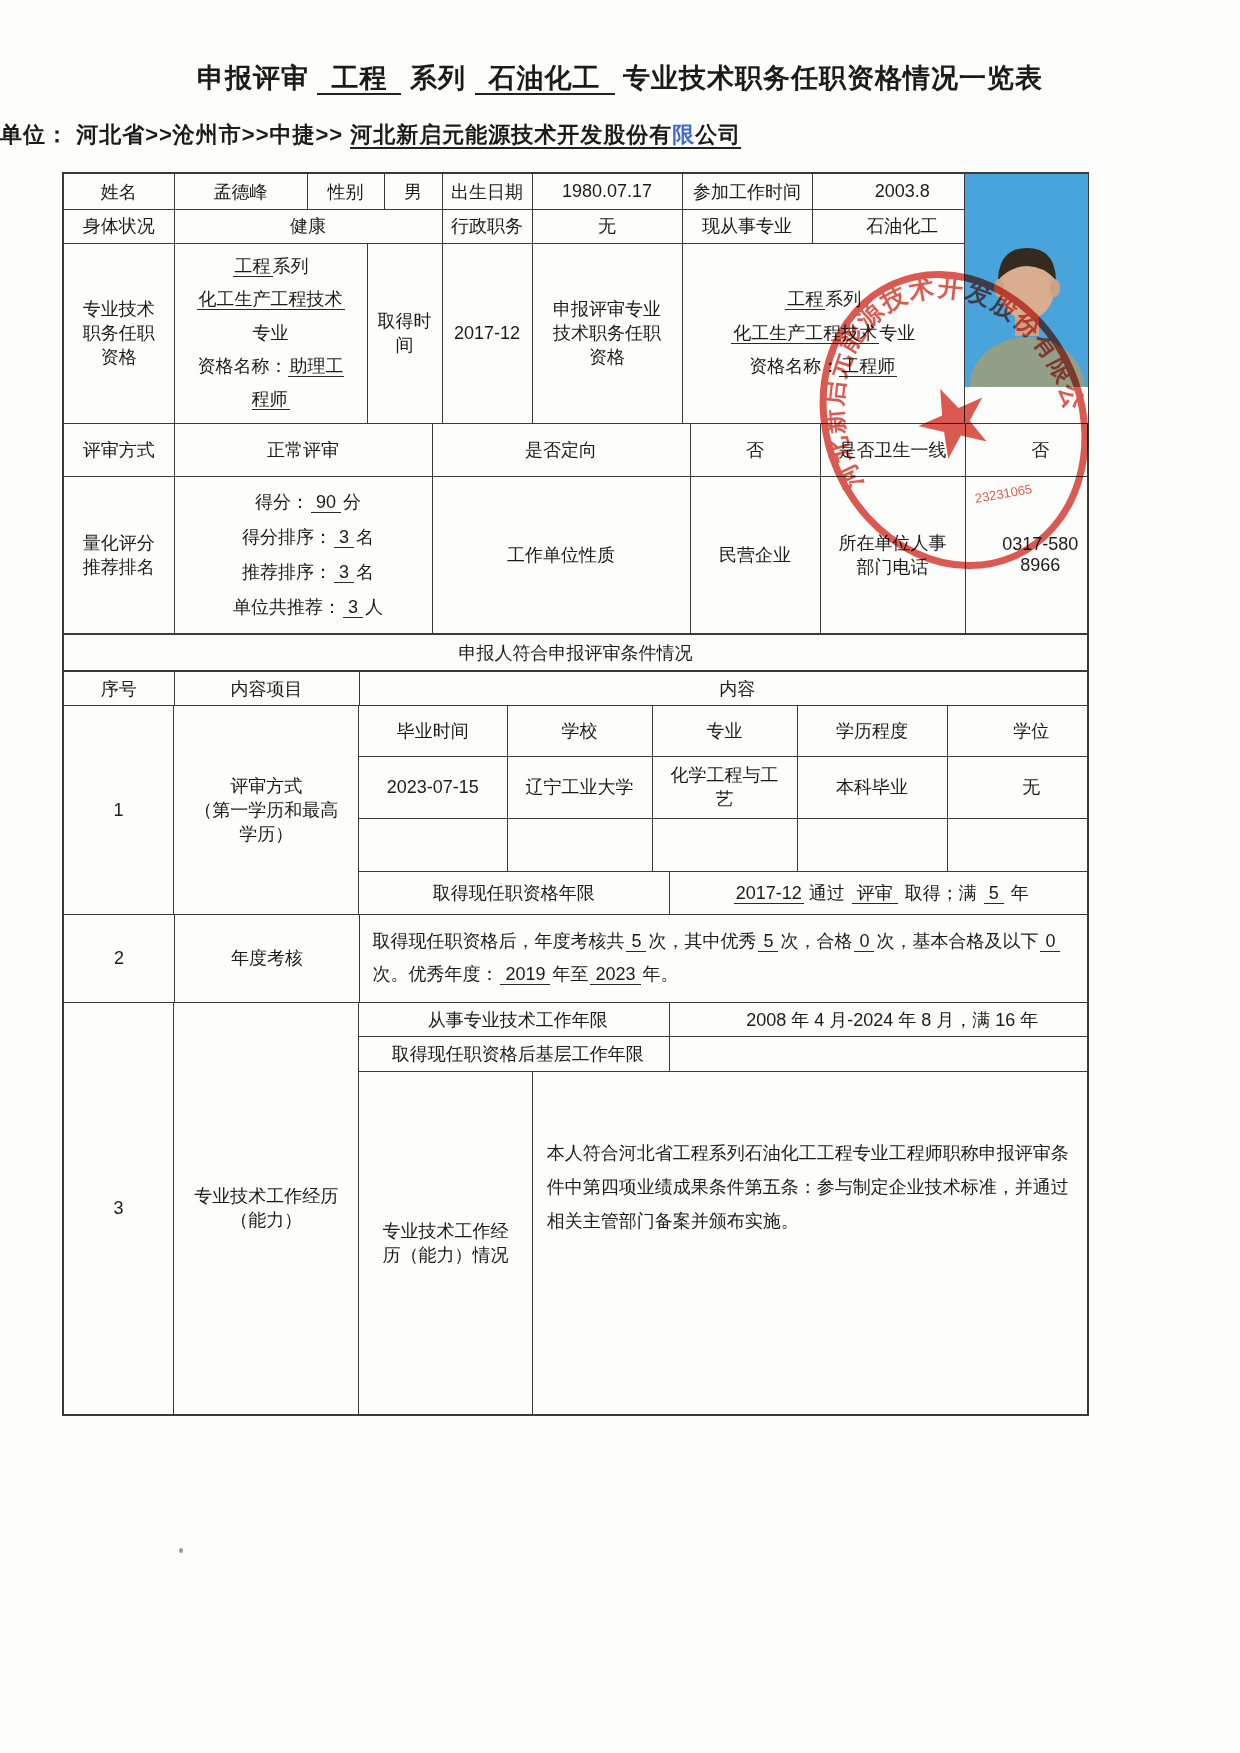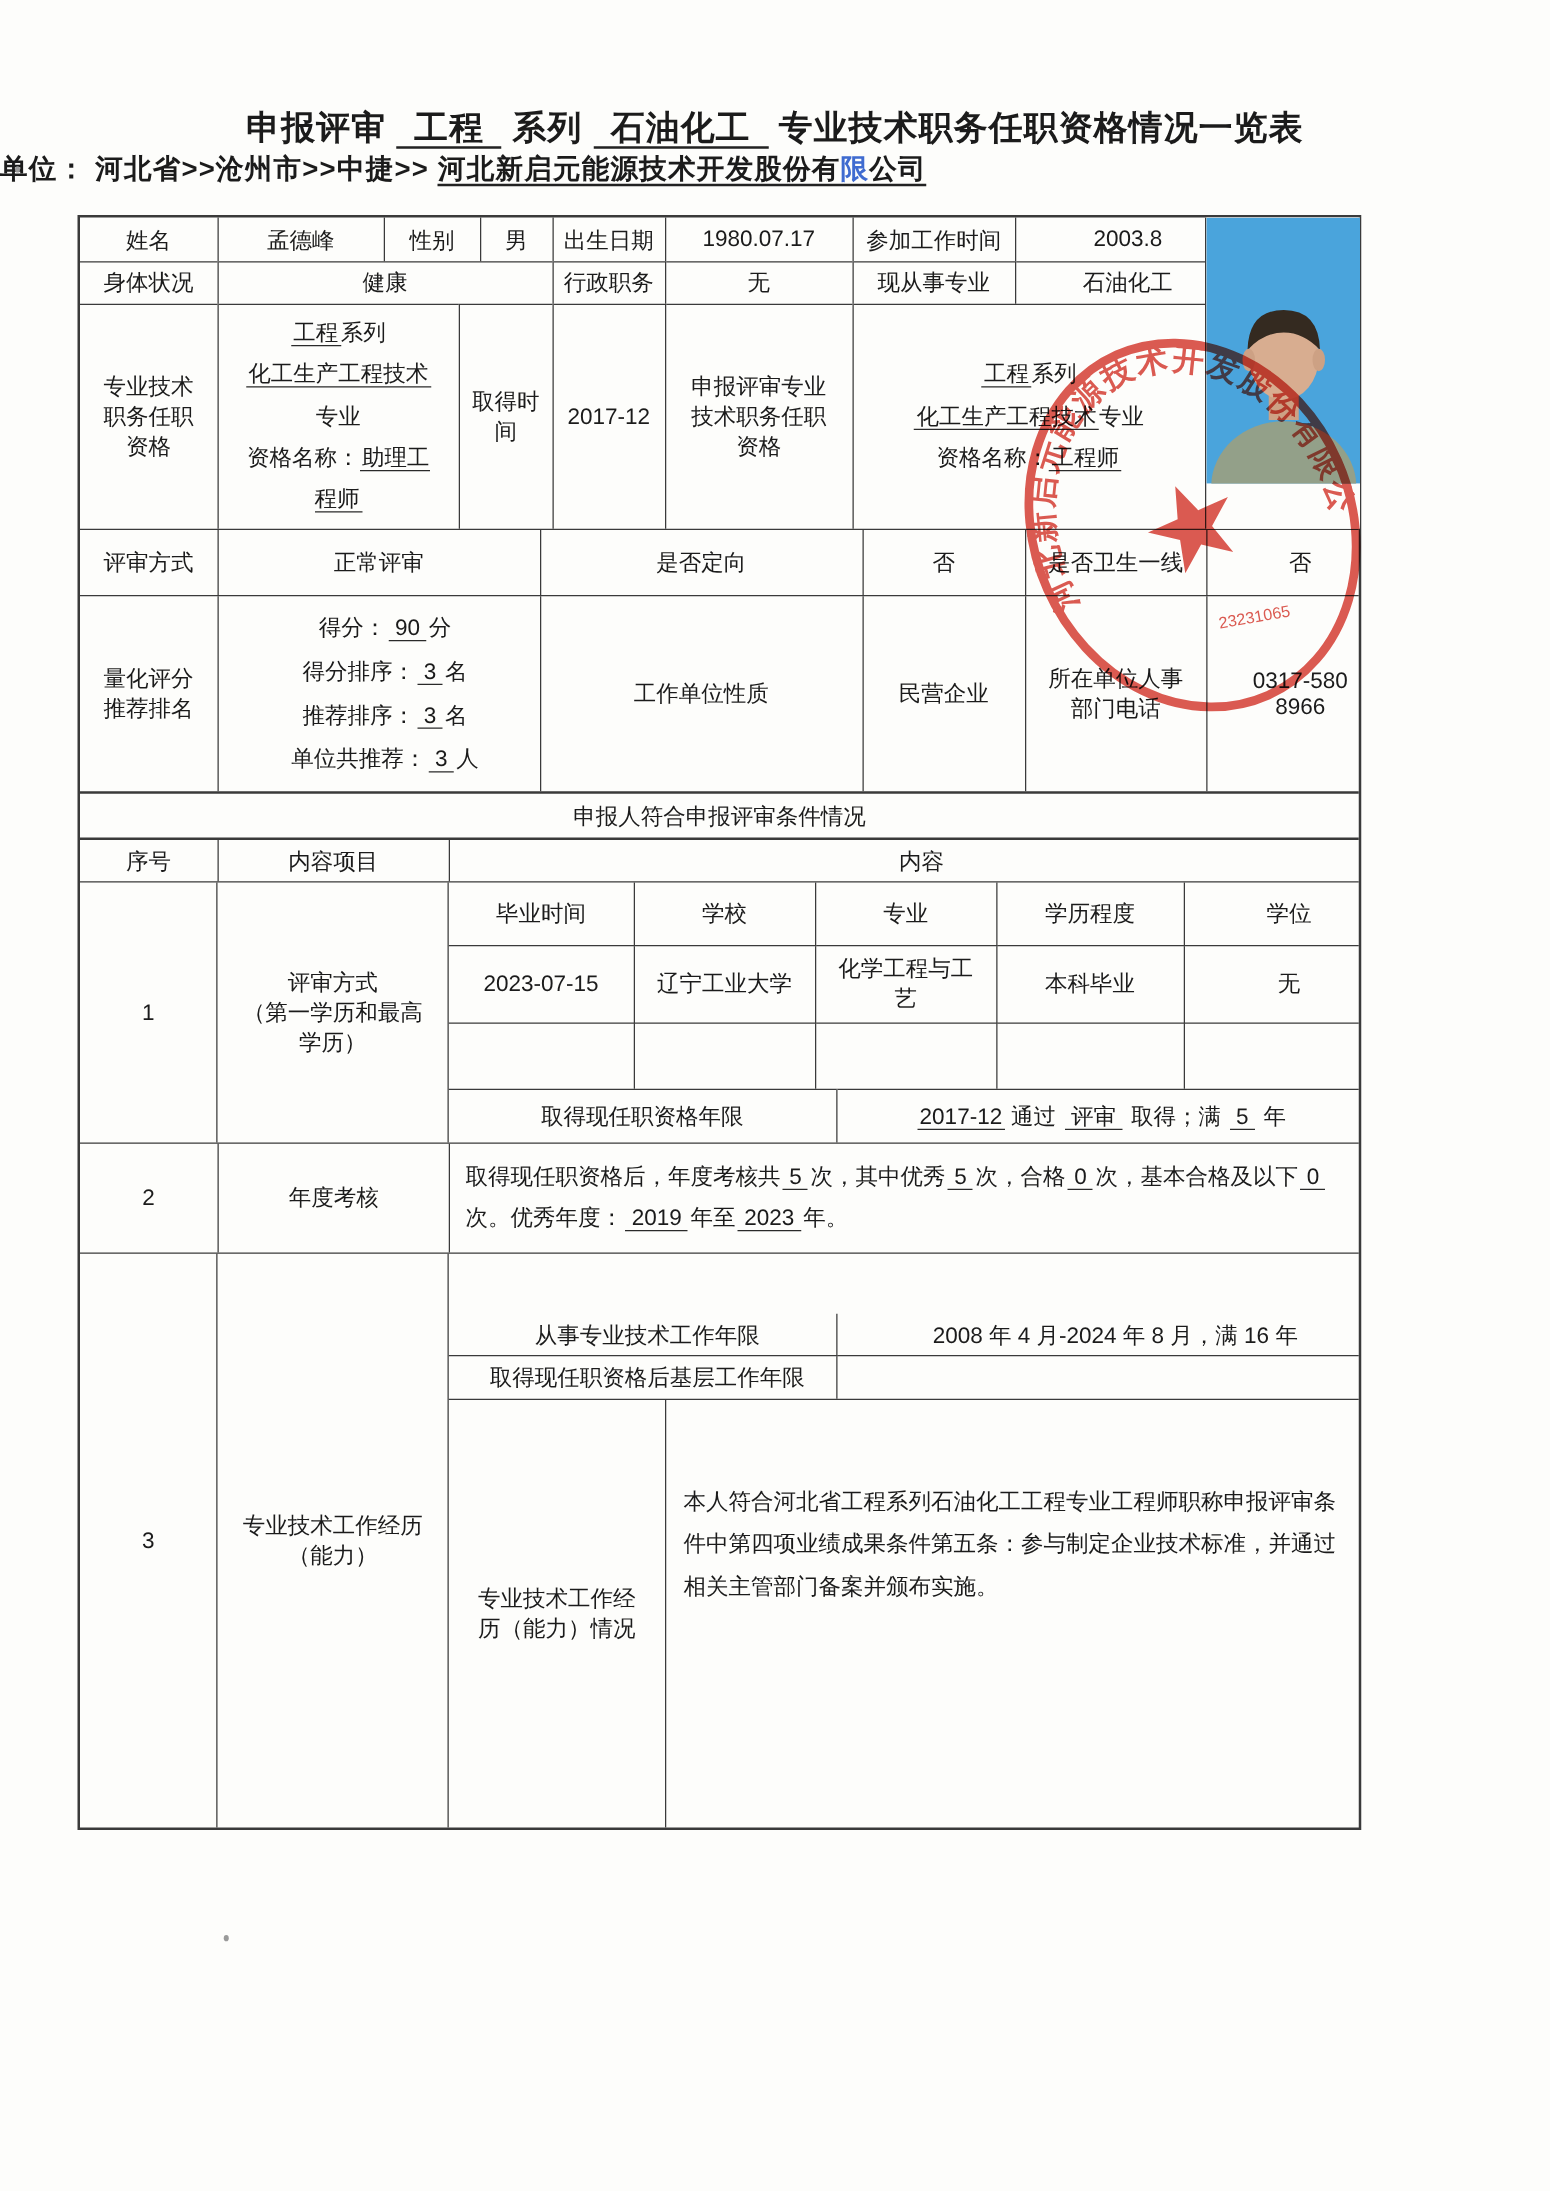--- a/index.html
+++ b/index.html
@@ -4,21 +4,21 @@
 <style>
   html,body { margin:0; padding:0; background:#d9d9d9; }
   .page {
     position:relative; width:1240px; height:1753px; margin:0 auto;
     background:#fdfdfb; overflow:hidden;
     font-family:"Liberation Sans","DejaVu Sans",sans-serif;
     color:#1b1b1b;
   }
   
   .title { position:absolute; top:60px; left:0; width:100%; text-align:center;
-           font-size:27px; font-weight:bold; letter-spacing:1px;margin-top:24px; }
+           font-size:27px; font-weight:bold; letter-spacing:1px; }
   .t-ul { border-bottom:2.5px solid #222; padding:0 14px; }
   .unit { position:absolute; top:120px; left:0; width:100%; text-align:left;
           font-size:22px; font-weight:bold; letter-spacing:1px; }
   .c-ul { border-bottom:2px solid #222; }
   .blue-ch { color:#3f6bd0; }
 
   
   .sheet { position:absolute; left:62px; top:172px; width:1023px;
            border:2.5px solid #3a3a3a; background:#fdfdfb; }
   table { border-collapse:collapse; table-layout:fixed; }
@@ -310,21 +310,21 @@
         <div>
           <span>取得现任职资格后，年度考核共</span><span class="uv">5</span><span>次，其中优秀</span><span class="uv">5</span><span>次，合格</span><span class="uv">0</span><span>次，基本合格及以下</span><span class="uv">0</span><span>次。优秀年度：</span><span class="uv">2019</span><span>年至</span><span class="uv">2023</span><span>年。</span>
         </div>
       </div>
     </div>
 
     <div class="band flexband">
       <div class="cellc brd-r" style="width:110px;">3</div>
       <div class="cellc brd-r pre" style="width:185px;">专业技术工作经历
 （能力）</div>
-      <div style="width:728px;margin-top:48px;">
+      <div style="width:728px;">
         <table class="grid">
           <colgroup>
               <col style="width:310px">
               <col style="width:418px">
             </colgroup>
           <tbody>
               <tr class="h34">
             <td class="lft" style="padding-left:12px;">从事专业技术工作年限</td>
             <td>2008 年 4 月-2024 年 8 月，满 16 年</td>
           </tr>

